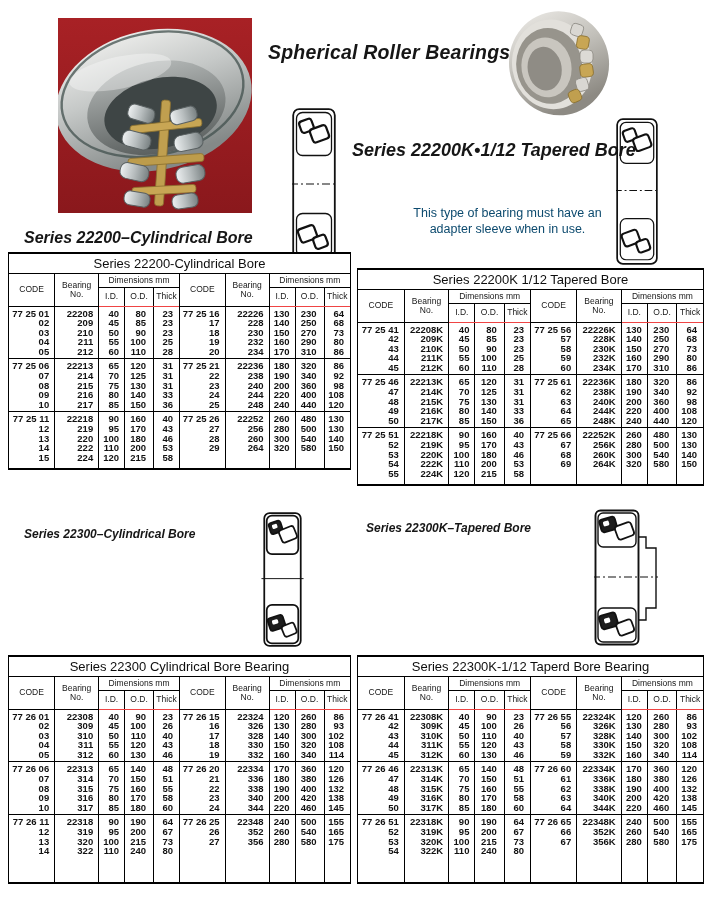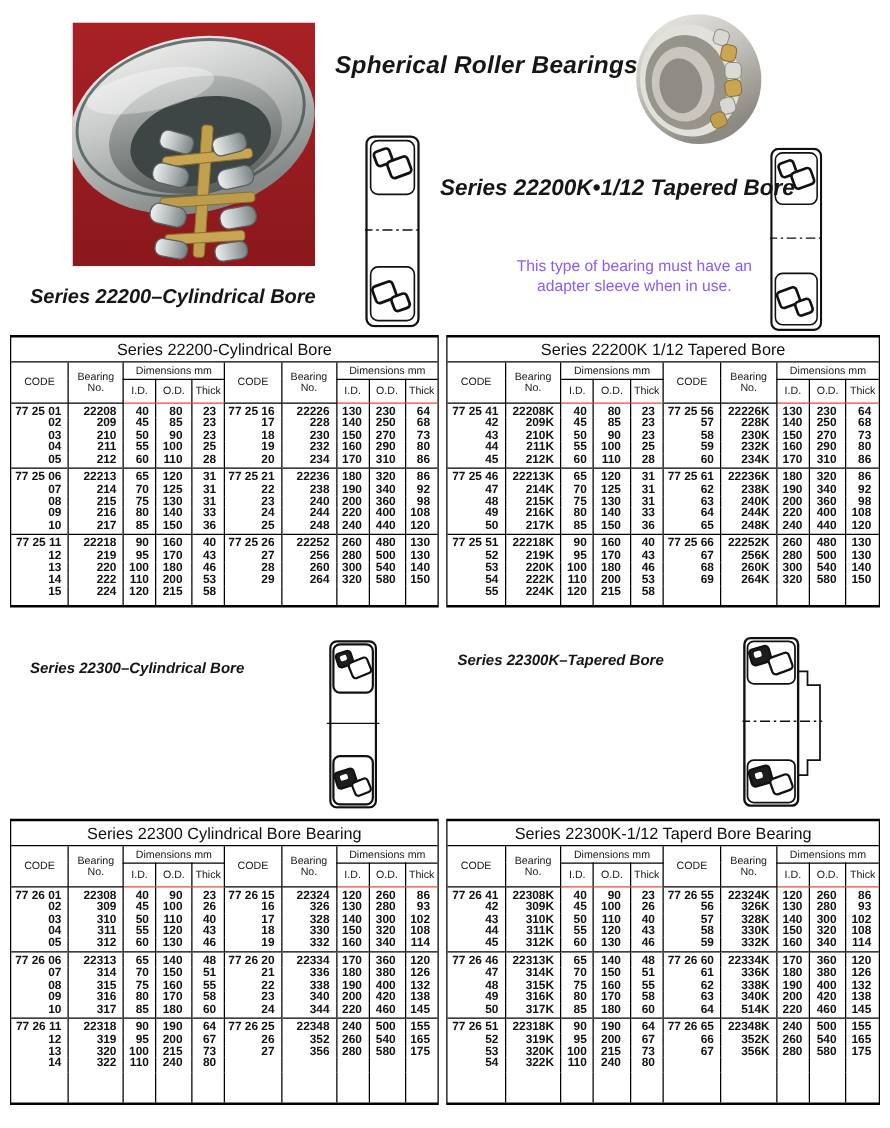--- a/index.html
+++ b/index.html
@@ -5,21 +5,21 @@
   *{margin:0;padding:0;box-sizing:border-box}
   html,body{background:#ffffff}
   body{font-family:"Liberation Sans",sans-serif;color:#111}
   .page{position:relative;width:712px;height:902px;background:#fff;overflow:hidden}
 
   .abs{position:absolute}
   .caption{position:absolute;font-weight:bold;font-style:italic;white-space:nowrap;color:#161616}
   .page-title{font-size:19.5px;letter-spacing:.2px}
   .cap-md{font-size:16px}
   .cap-lg{font-size:12px}
-  .note{position:absolute;text-align:center;font-size:12.5px;line-height:15.5px;color:#8b5cf6}
+  .note{position:absolute;text-align:center;font-size:12.5px;line-height:15.5px;color:#0c4a6e}
 
   
   .cat-table{position:absolute;border-top:2px solid #000;border-bottom:2px solid #000;
              border-left:1px solid #000;border-right:1px solid #000;background:#fff}
   .t-title{text-align:center;font-size:13px;line-height:19px;border-bottom:1px solid #000;color:#0e0e0e}
   table.spec{border-collapse:collapse;table-layout:fixed;width:100%}
   .spec th{font-weight:normal;font-size:8.5px;line-height:9px;text-align:center;vertical-align:middle;
            border-right:1px solid #000;padding:1px 1px;color:#161616}
   .spec thead tr:last-child th{height:19px;border-bottom:1px solid #ef4444}
   .spec th.dims{height:13px;border-bottom:1px solid #000}
@@ -161,21 +161,21 @@
       </g>
       <path d="M-2 76 H46" stroke="#111" stroke-width="1.1" stroke-dasharray="8 3 2 3" fill="none"></path>
       <rect x="4.5" y="105.5" width="35" height="43" rx="6" fill="none" stroke="#111" stroke-width="1.3"></rect>
       <g stroke="#111" fill="#fff" stroke-width="2.2">
         <rect x="7" y="119" width="17" height="14" rx="3" transform="rotate(-20 15 126)"></rect>
         <rect x="22" y="128" width="13" height="12" rx="3" transform="rotate(-20 28 134)"></rect>
       </g>
     </svg>
   </div>
 
-  <div class="cat-table" style="left:8px;top:268px;width:343px">
+  <div class="cat-table" style="left:8px;top:252px;width:343px">
       <div class="t-title">Series 22200-Cylindrical Bore</div>
       <table class="spec">
         <colgroup>
           <col style="width:13.4%">
           <col style="width:12.9%">
           <col style="width:7.6%">
           <col style="width:8.5%">
           <col style="width:7.6%">
           <col style="width:13.4%">
           <col style="width:12.9%">
@@ -1049,21 +1049,21 @@
             <td class="ci3">420</td>
             <td class="ci4">138</td>
           </tr>
           <tr>
             <td class="ci0">50</td>
             <td class="ci1">317K</td>
             <td class="ci2">85</td>
             <td class="ci3">180</td>
             <td class="ci4">60</td>
             <td class="ci0">64</td>
-            <td class="ci1">514K</td>
+            <td class="ci1">344K</td>
             <td class="ci2">220</td>
             <td class="ci3">460</td>
             <td class="ci4">145</td>
           </tr>
         </tbody>
         <tbody>
           <tr>
             <td class="ci0">77 26 51</td>
             <td class="ci1">22318K</td>
             <td class="ci2">90</td>

